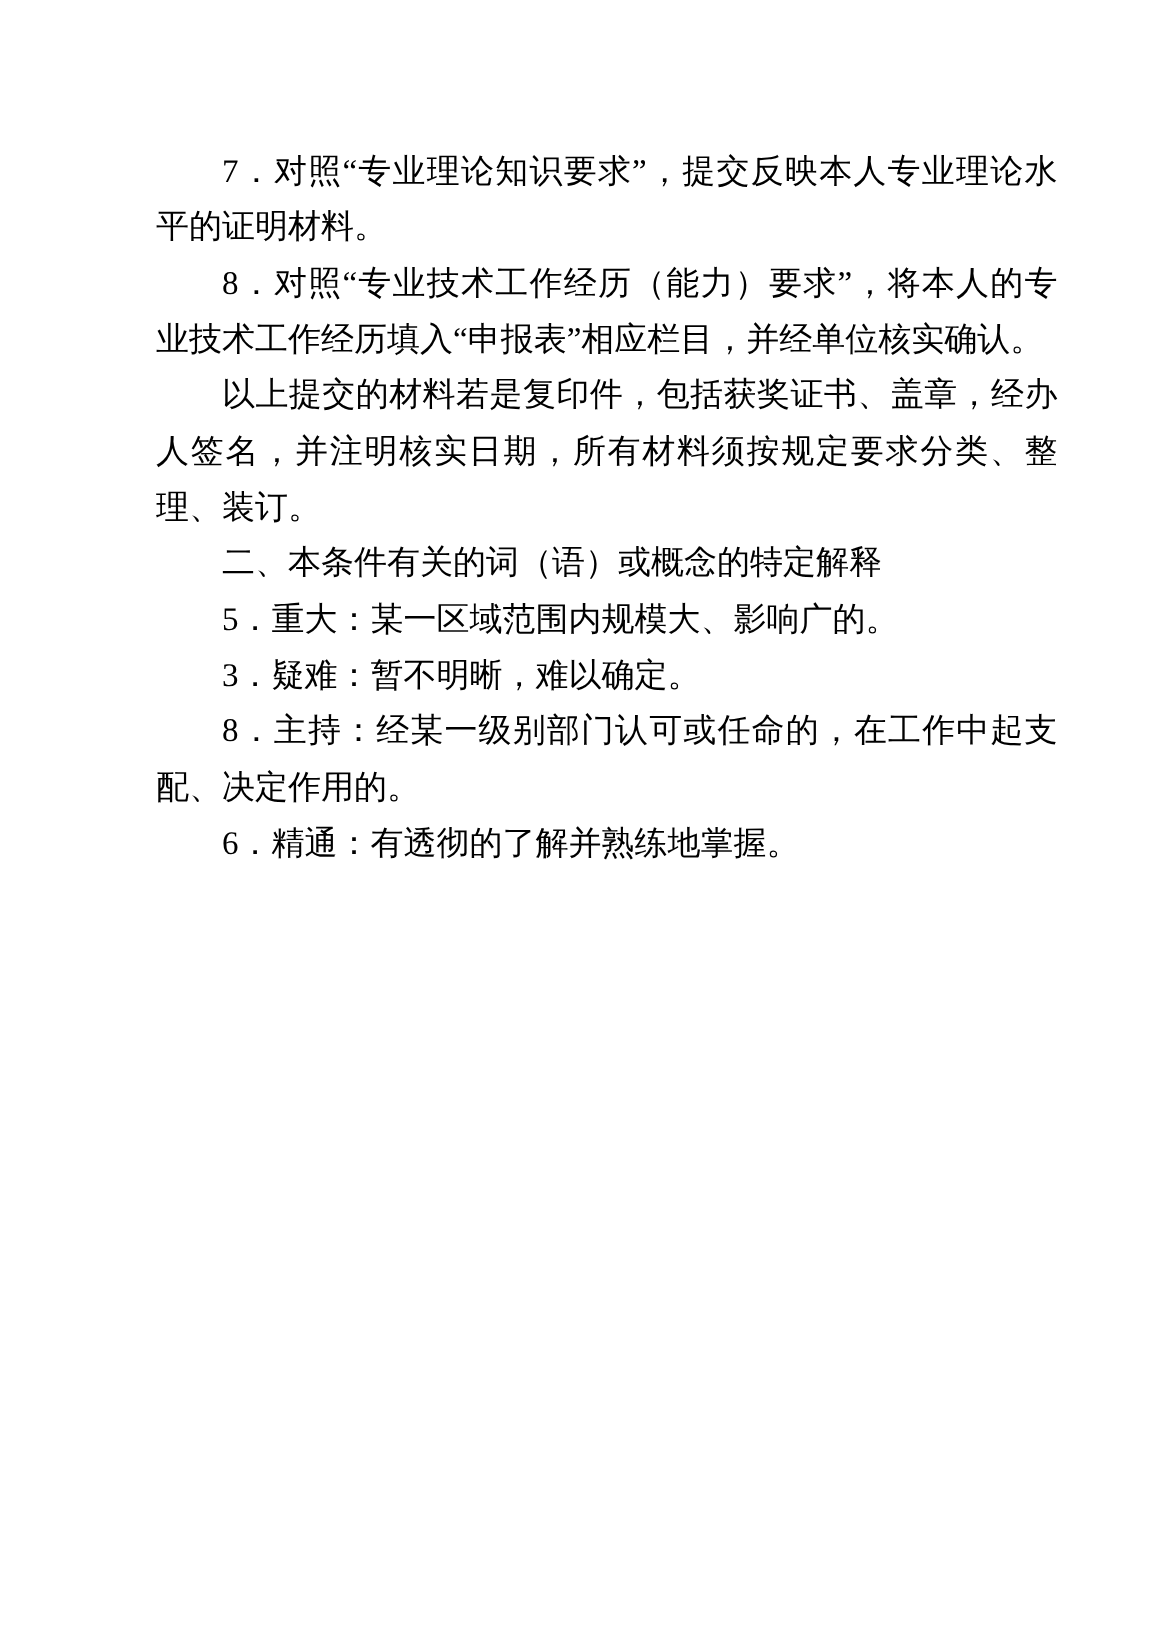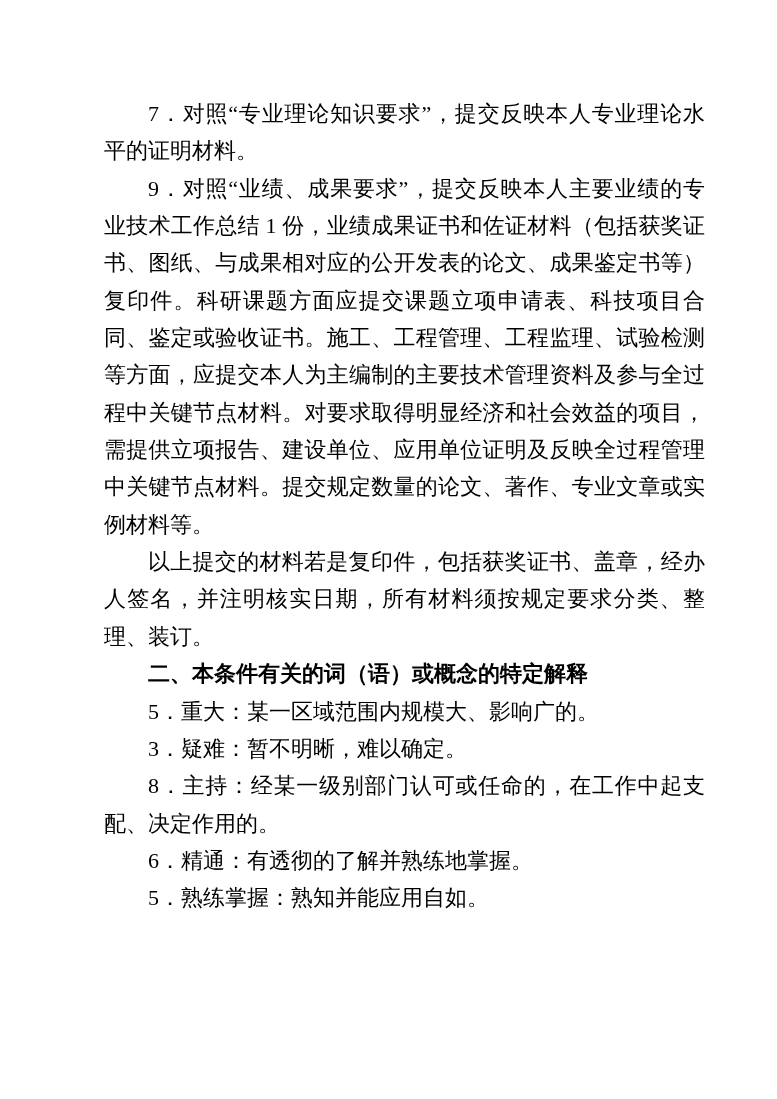--- a/index.html
+++ b/index.html
@@ -32,31 +32,30 @@
     font-size: 22px;
     line-height: 37.35px;
     color: #000000;
     text-align: justify;
     text-justify: inter-ideograph;
     text-indent: 2em;
     word-break: break-all;
   }
   .heading {
     
-    font-weight: 700;
+    font-weight: 400;
   }
 </style>
 </head>
 <body>
 
 <div class="page">
   <div class="content">
     <p class="para">7．对照“专业理论知识要求”，提交反映本人专业理论水平的证明材料。</p>
-    <p class="para">9．对照“业绩、成果要求”，提交反映本人主要业绩的专业技术工作总结 1 份，业绩成果证书和佐证材料（包括获奖证书、图纸、与成果相对应的公开发表的论文、成果鉴定书等）复印件。科研课题方面应提交课题立项申请表、科技项目合同、鉴定或验收证书。施工、工程管理、工程监理、试验检测等方面，应提交本人为主编制的主要技术管理资料及参与全过程中关键节点材料。对要求取得明显经济和社会效益的项目，需提供立项报告、建设单位、应用单位证明及反映全过程管理中关键节点材料。提交规定数量的论文、著作、专业文章或实例材料等。</p>
+    <p class="para">8．对照“专业技术工作经历（能力）要求”，将本人的专业技术工作经历填入“申报表”相应栏目，并经单位核实确认。</p>
     <p class="para">以上提交的材料若是复印件，包括获奖证书、盖章，经办人签名，并注明核实日期，所有材料须按规定要求分类、整理、装订。</p>
     <p class="para heading">二、本条件有关的词（语）或概念的特定解释</p>
     <p class="para">5．重大：某一区域范围内规模大、影响广的。</p>
     <p class="para">3．疑难：暂不明晰，难以确定。</p>
     <p class="para">8．主持：经某一级别部门认可或任命的，在工作中起支配、决定作用的。</p>
     <p class="para">6．精通：有透彻的了解并熟练地掌握。</p>
-    <p class="para">5．熟练掌握：熟知并能应用自如。</p>
   </div>
 </div>
 
 </body></html>

